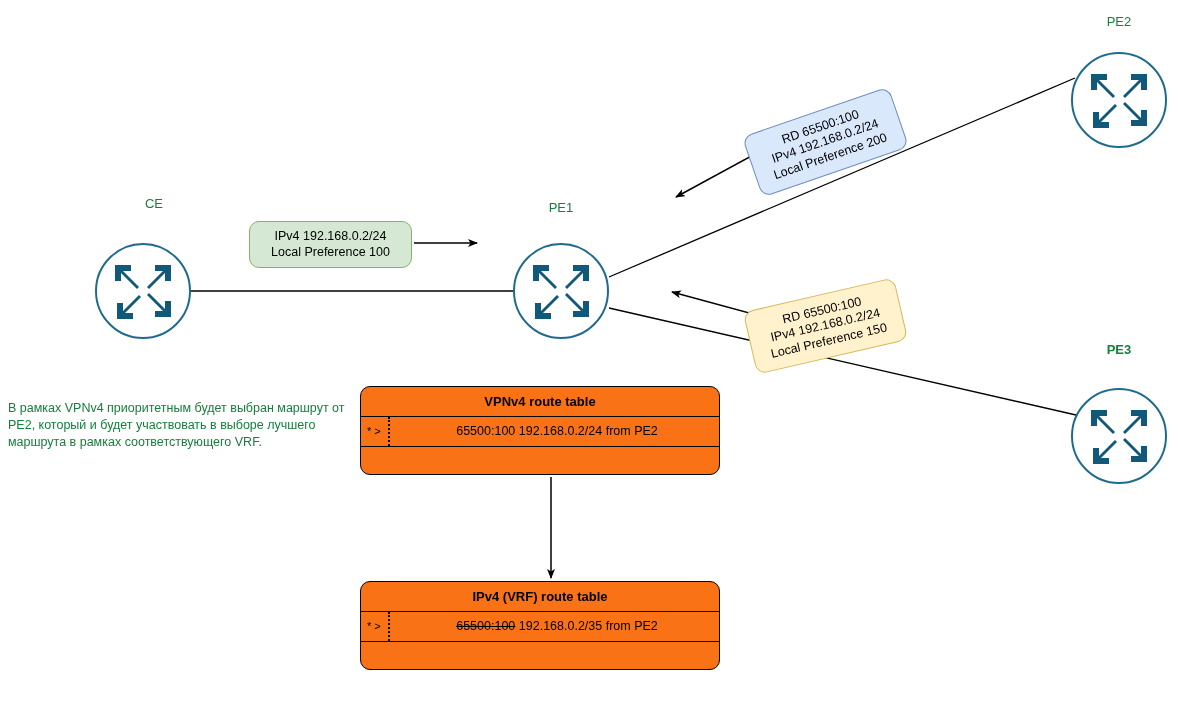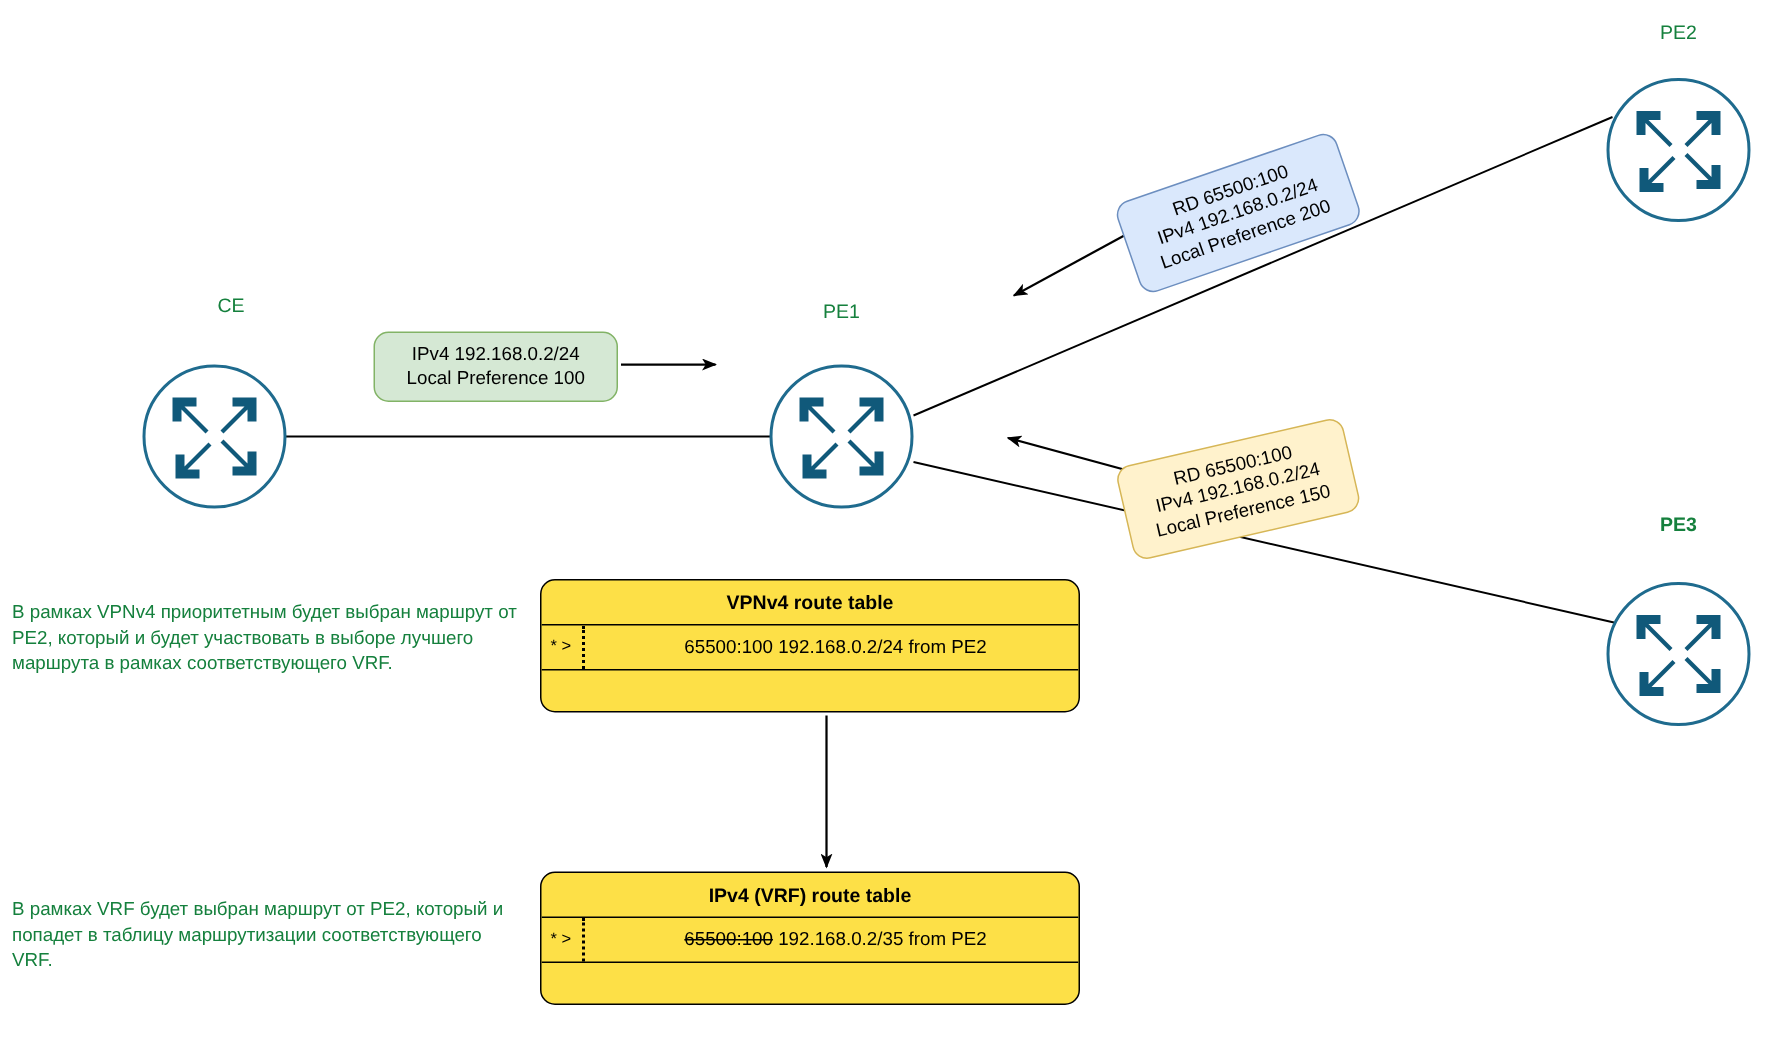--- a/index.html
+++ b/index.html
@@ -76,21 +76,21 @@
   .callout.yellow {
     background: #fff2cc;
     border: 1px solid #d6b656;
   }
   
   .rtable {
     position: absolute;
     box-sizing: border-box;
     border: 1px solid #000000;
     border-radius: 10px 10px 10px 10px;
-    background: #fde047;
+    background: #f97316;
     overflow: hidden;
   }
   .rtable .thead {
     height: 29px;
     line-height: 29px;
     text-align: center;
     font-weight: bold;
     font-size: 13px;
     border-bottom: 1px solid #000000;
   }
@@ -245,15 +245,14 @@
     <div class="thead">IPv4 (VRF) route table</div>
     <div class="trow divider">
       <span class="flag">* &gt;</span>
       <span class="dots"></span>
       <span class="cell"><span class="strike">65500:100</span> <span>192.168.0.2/35 from PE2</span></span>
     </div>
   </div>
 
   <div class="note" style="left:8px; top:400px; width:340px;">В рамках VPNv4 приоритетным будет выбран маршрут от PE2, который и будет участвовать в выборе лучшего маршрута в рамках соответствующего VRF.</div>
 
-  <div class="note" style="left:8px; top:598px; width:340px;">В рамках VRF  будет выбран маршрут от PE2, который и попадет в таблицу маршрутизации соответствующего VRF.</div>
 
 </div>
 
 </body></html>

